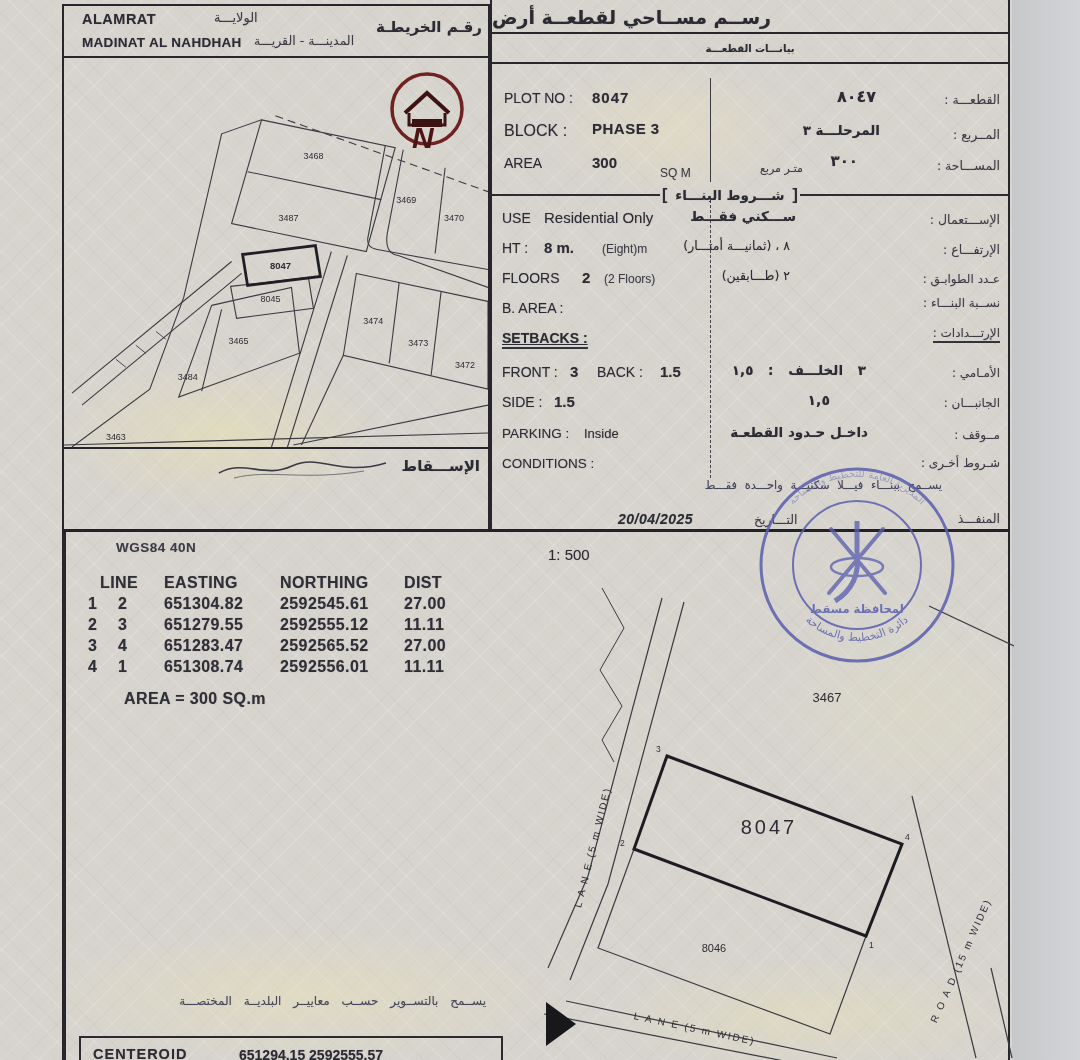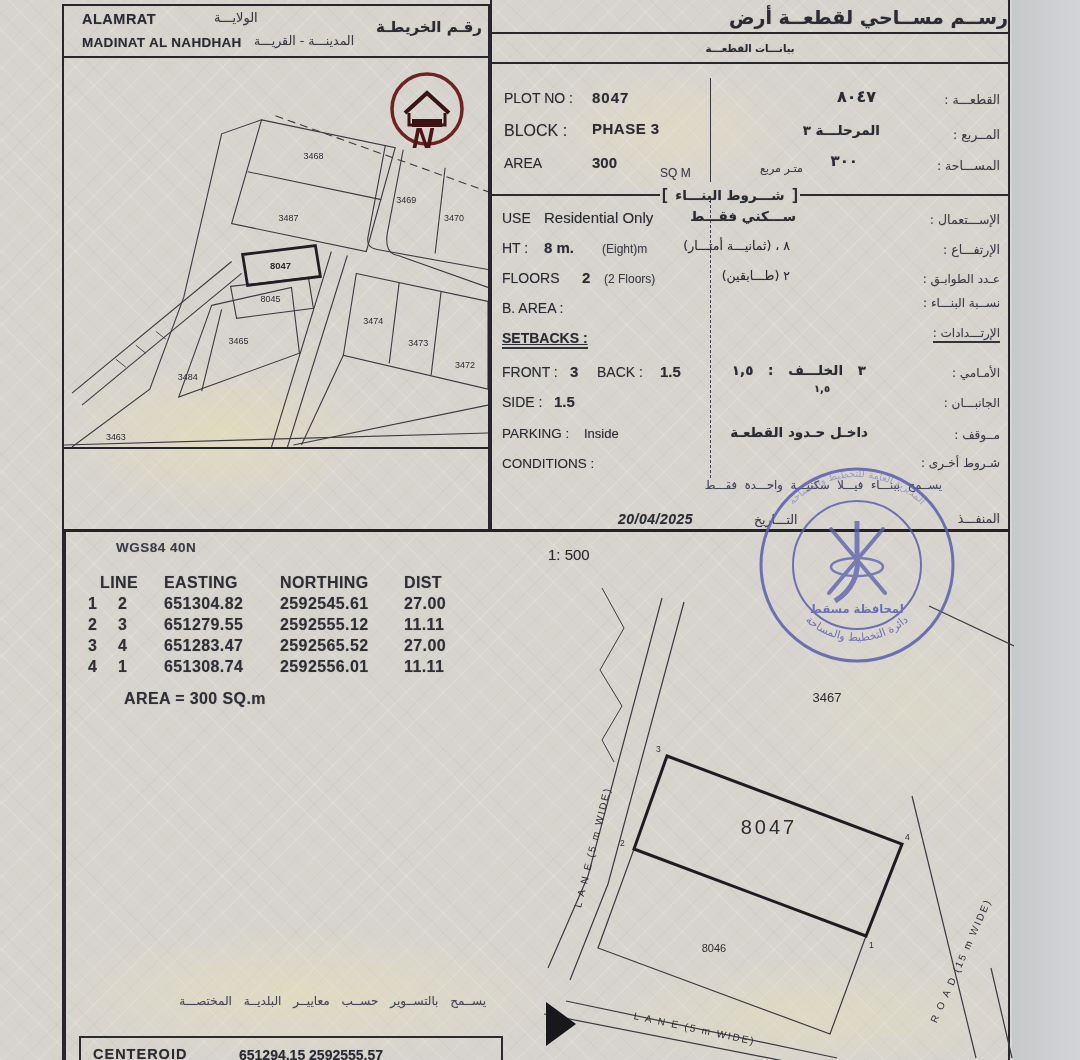--- a/index.html
+++ b/index.html
@@ -102,25 +102,32 @@
 
       <svg class="abs" style="right:22px;top:10px;" width="78" height="86" viewBox="0 0 78 86">
         <circle cx="39" cy="41" r="35" stroke="#6e2222" stroke-width="3.5" fill="none"></circle>
         <path d="M17,45 L39,25 L61,45" stroke="#3d1212" stroke-width="4" fill="none"></path>
         <path d="M21,45 L21,57 L57,57 L57,45" stroke="#3d1212" stroke-width="3" fill="none"></path>
         <rect x="24" y="51" width="30" height="8" fill="#3d1212"></rect>
         <text x="24" y="80" font-family="Liberation Sans, sans-serif" font-size="30" font-weight="bold" font-style="italic" fill="#4c1414">N</text>
       </svg>
     </div>
 
+    <div style="position:relative;height:40px;">
+      <svg class="abs" style="left:150px;top:6px;" width="180" height="28" viewBox="0 0 180 28">
+        <path d="M5,18 C30,4 50,24 78,11 S125,22 172,8" stroke="#3a3a46" stroke-width="1.6" fill="none"></path>
+        <path d="M20,23 C55,14 90,26 150,16" stroke="#4a4a56" stroke-width="1" fill="none" opacity=".7"></path>
+      </svg>
+      <span class="abs ar ink" style="right:8px;top:8px;font-size:15px;font-weight:bold;">الإســـقاط</span>
+    </div>
   </div>
 
   <div class="abs box" style="left:490px;top:0;width:520px;height:529px;border-left:2.5px solid #26262c;border-right:2.5px solid #26262c;">
 
-    <div class="box" style="height:34px;border-bottom:2px solid #26262c;text-align:right;">
+    <div class="box" style="height:34px;border-bottom:2px solid #26262c;text-align:left;">
       <span class="ar ink" style="font-size:19px;font-weight:600;line-height:34px;">رســم مســاحي لقطعــة أرض</span>
     </div>
     <div class="box" style="height:30px;border-bottom:2.5px solid #26262c;text-align:center;">
       <span class="ar ink" style="font-size:10px;font-weight:600;line-height:30px;">بيانـــات القطعـــة</span>
     </div>
 
     <div class="abs" style="left:218px;top:78px;height:104px;border-left:1.5px solid #3a3a44;"></div>
     <div class="abs" style="left:218px;top:200px;height:278px;border-left:1.5px dashed #44444e;"></div>
 
     <span class="abs en ink" style="left:12px;top:90px;font-size:14px;">PLOT NO :</span>
@@ -173,21 +180,21 @@
 
     <span class="abs en ink" style="left:10px;top:364px;font-size:14px;">FRONT :</span>
     <span class="abs en ink" style="left:78px;top:363px;font-size:15px;font-weight:bold;">3</span>
     <span class="abs en ink" style="left:105px;top:364px;font-size:14px;">BACK :</span>
     <span class="abs en ink" style="left:168px;top:363px;font-size:15px;font-weight:bold;">1.5</span>
     <span class="abs ar ink" style="right:142px;top:362px;font-size:13.5px;font-weight:bold;word-spacing:10px;">٣    الخلـــف :    ١,٥</span>
     <span class="abs ar soft" style="right:8px;top:366px;font-size:12px;">الأمـامي :</span>
 
     <span class="abs en ink" style="left:10px;top:394px;font-size:14px;">SIDE :</span>
     <span class="abs en ink" style="left:62px;top:393px;font-size:15px;font-weight:bold;">1.5</span>
-    <span class="abs ar ink" style="right:178px;top:383px;font-size:10px;font-weight:bold;margin-left:28px;">١,٥</span>
+    <span class="abs ar ink" style="right:178px;top:392px;font-size:14px;font-weight:bold;margin-left:28px;">١,٥</span>
     <span class="abs ar soft" style="right:8px;top:396px;font-size:12px;">الجانبـــان :</span>
 
     <span class="abs en ink" style="left:10px;top:426px;font-size:13.5px;">PARKING :</span>
     <span class="abs en ink" style="left:92px;top:426px;font-size:13px;">Inside</span>
     <span class="abs ar ink" style="right:140px;top:424px;font-size:13.5px;font-weight:bold;">داخـل حـدود القطعـة</span>
     <span class="abs ar soft" style="right:8px;top:428px;font-size:12px;">مــوقف :</span>
 
     <span class="abs en ink" style="left:10px;top:456px;font-size:13.5px;">CONDITIONS :</span>
     <span class="abs ar soft" style="right:8px;top:456px;font-size:12px;">شـروط أخـرى :</span>
     <span class="abs ar soft" style="right:66px;top:478px;font-size:11.5px;word-spacing:4px;color:#43435a;">يســمح ببنـــاء فيـــلا سكنيـــة واحـــدة فقـــط</span>

